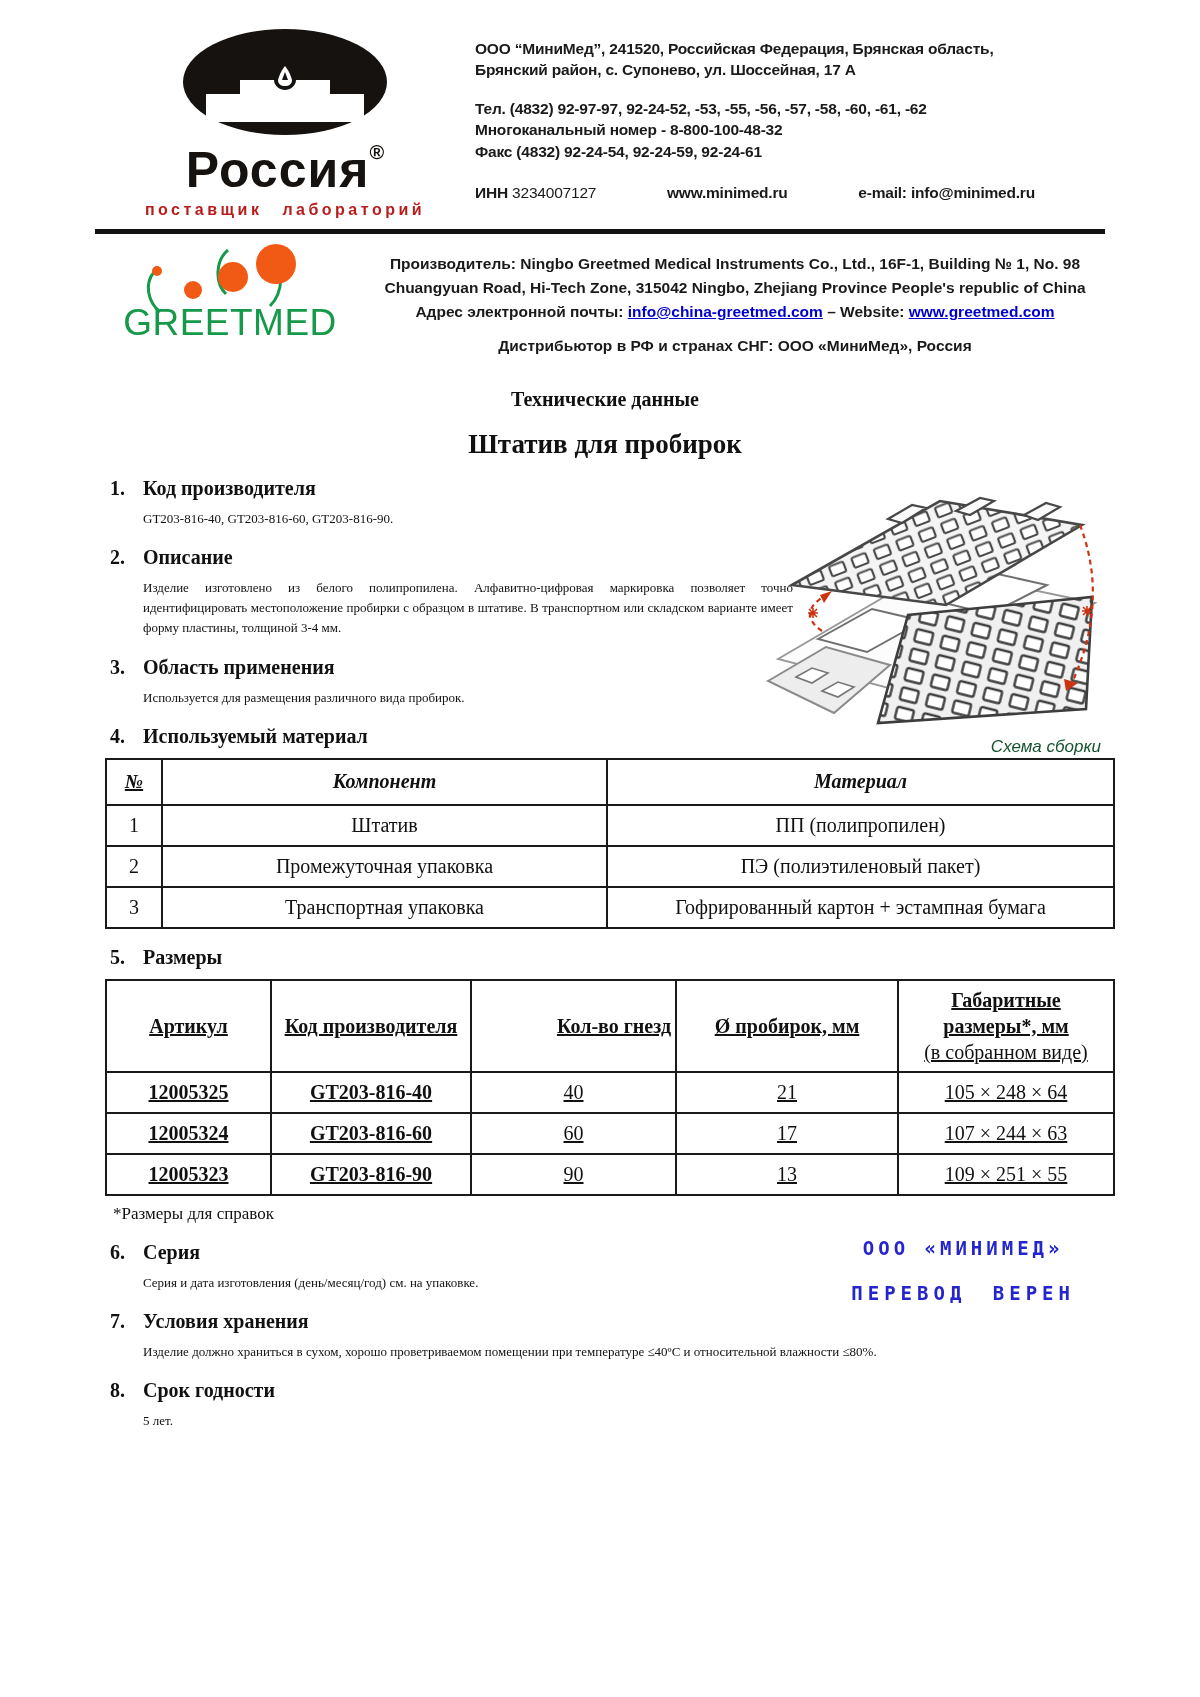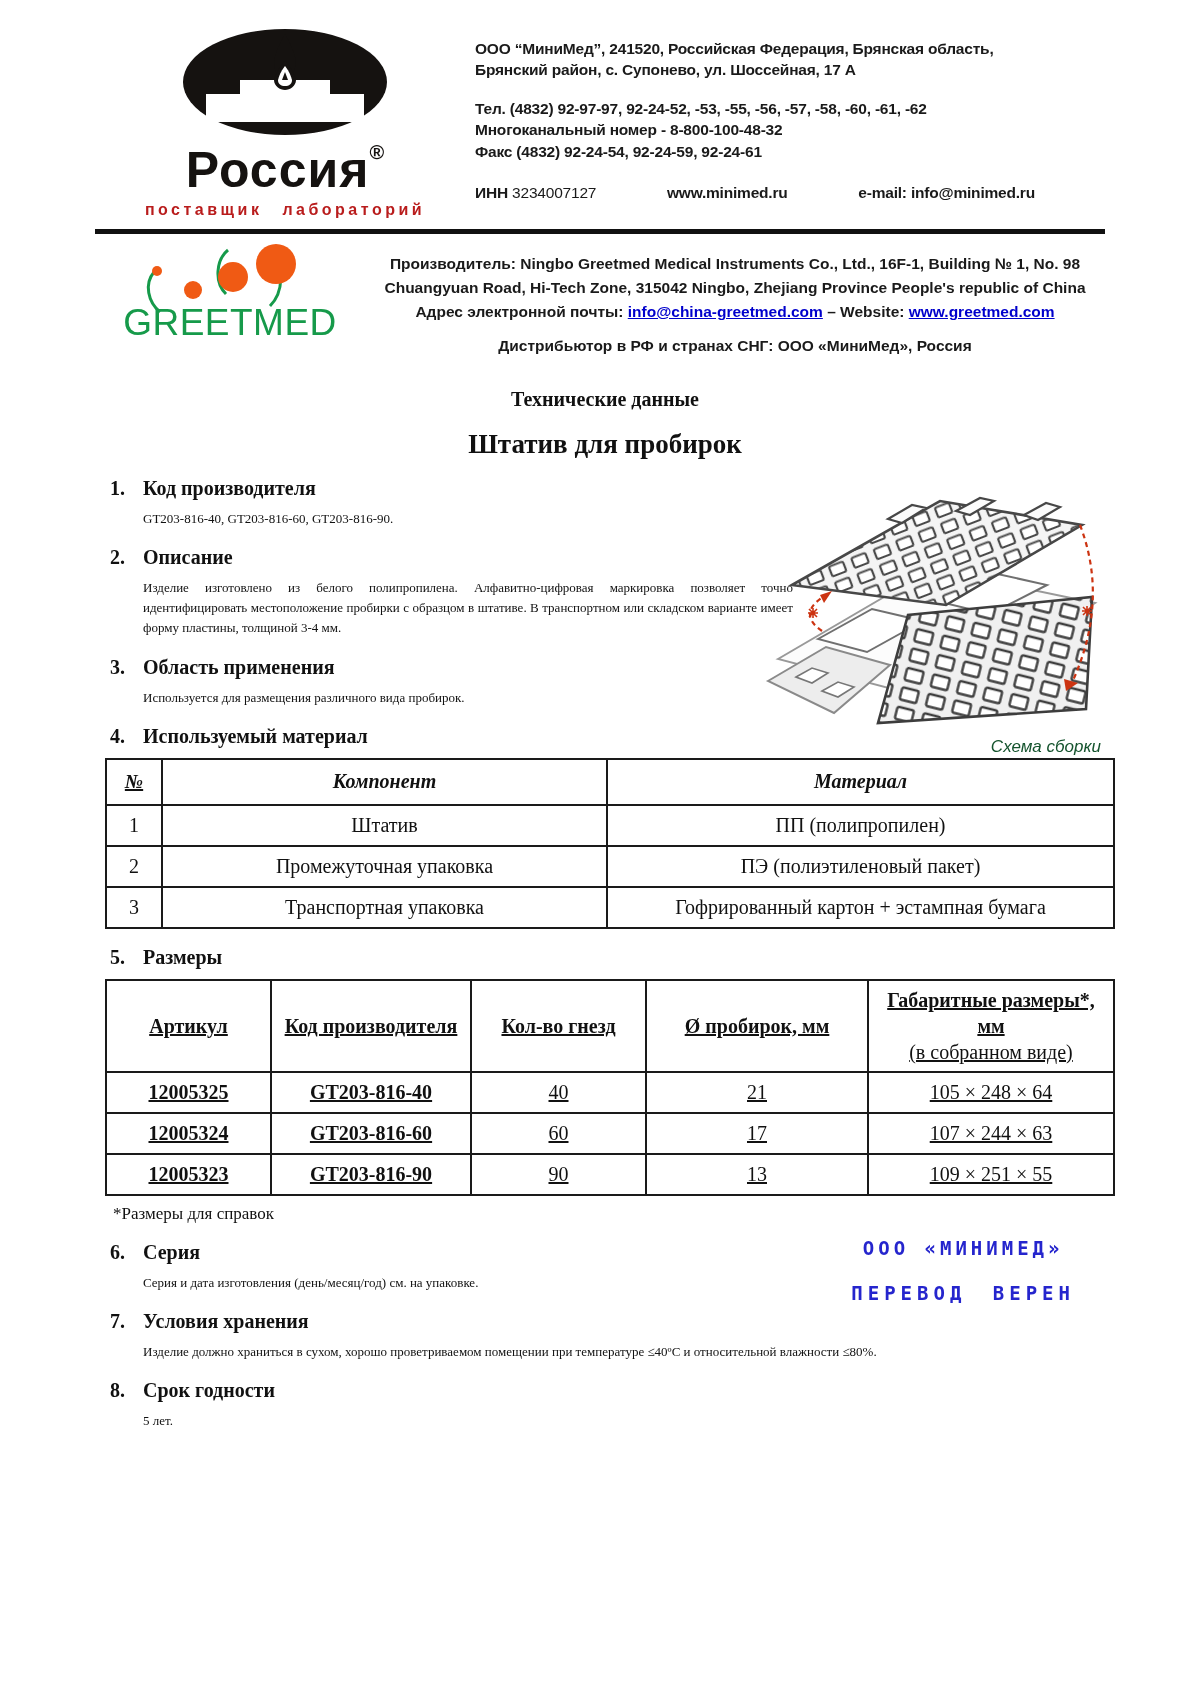--- a/index.html
+++ b/index.html
@@ -78,21 +78,21 @@
   .materials-table td { height:41px; }
   .materials-table .col-num { width:56px; }
   .materials-table .col-comp { width:445px; }
   .underlined { text-decoration:underline; }
 
   .sizes-table { margin-top:10px; font-size:20px;text-decoration:underline; }
   .sizes-table th { font-weight:bold; height:76px; line-height:1.3; }
   .sizes-table td { height:41px; }
   .sizes-table .c1 { width:165px; }
   .sizes-table .c2 { width:200px; }
-  .sizes-table .c3 { width:175px; }
+  .sizes-table .c3 { width:205px;text-align:right; }
   .sizes-table .c4 { width:222px; }
   .bold-cell { font-weight:bold; }
   .hdr-note { font-weight:normal; }
   .footnote { font-size:17px; margin-top:8px; margin-left:8px; }
 
   
   .sec-serial { position:relative; }
   .stamp {
     position:absolute; right:30px; top:-2px; color:#2525cd;
     font-family:"DejaVu Sans Mono", monospace; font-weight:bold; font-size:19px;

